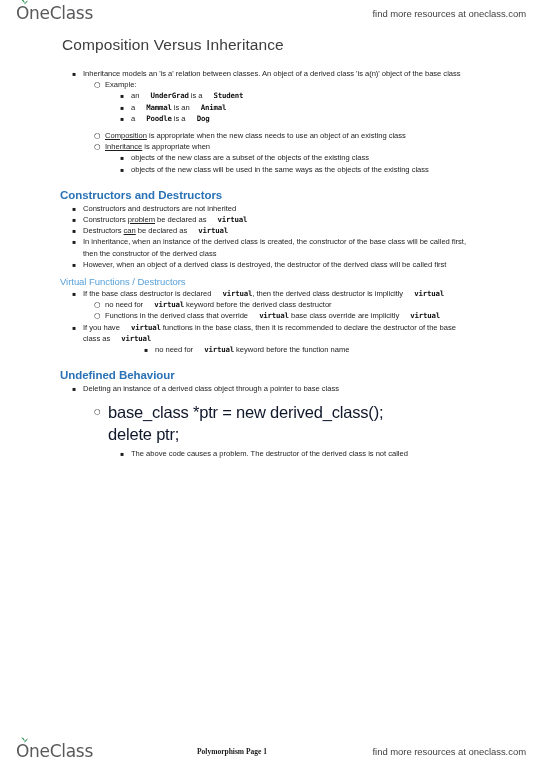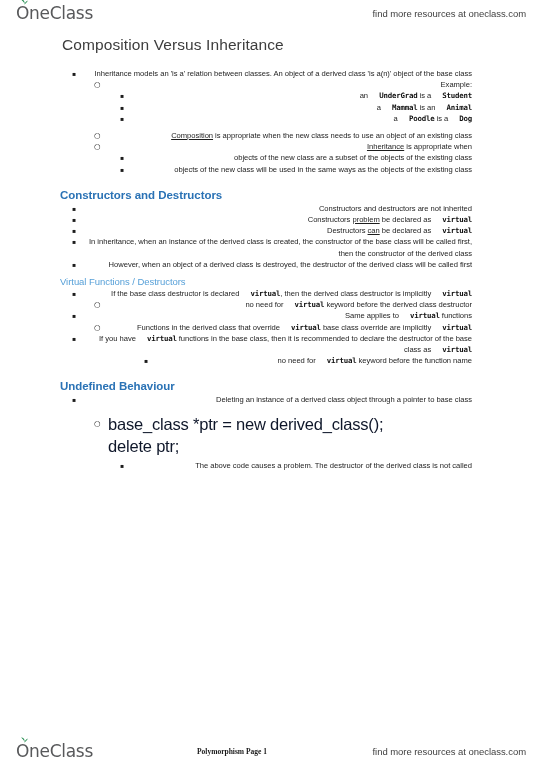--- a/index.html
+++ b/index.html
@@ -120,21 +120,21 @@
     color: #1d1d1d;
     letter-spacing: -0.03px;
   }
   .row .bullet {
     flex: 0 0 auto;
     width: 11px;
     text-align: left;
     color: #1d1d1d;
     font-family: "DejaVu Sans", sans-serif;
   }
-  .row .txt { flex: 1 1 auto; text-align: right; }
+  .row .txt { flex: 1 1 auto; }
 
   
   .lvl1 { margin-left: 72px;  margin-right: 60px; }
   .lvl2 { margin-left: 94px;  margin-right: 60px; }
   .lvl3 { margin-left: 120px; margin-right: 60px; }
   .lvl4 { margin-left: 144px; margin-right: 60px; }
 
   .b-sq  { font-size: 6px; line-height: 11.2px; }
   .b-circ{ font-size: 7.5px; line-height: 11.2px; }
 
@@ -278,24 +278,20 @@
     <div class="row lvl1">
       <span class="bullet b-sq">▪</span>
       <span class="txt"><span>If the base class destructor is declared </span><code>virtual</code><span>, then the derived class destructor is implicitly </span><code>virtual</code></span>
     </div>
 
     <div class="row lvl2">
       <span class="bullet b-circ">○</span>
       <span class="txt"><span>no need for </span><code>virtual</code><span> keyword before the derived class destructor</span></span>
     </div>
 
-    <div class="row lvl1">
-      <span class="bullet b-sq">▪</span>
-      <span class="txt"><span>Same applies to </span><code>virtual</code><span> functions</span></span>
-    </div>
 
     <div class="row lvl2">
       <span class="bullet b-circ">○</span>
       <span class="txt"><span>Functions in the derived class that override </span><code>virtual</code><span> base class override are implicitly </span><code>virtual</code></span>
     </div>
 
     <div class="row lvl1">
       <span class="bullet b-sq">▪</span>
       <span class="txt"><span>If you have </span><code>virtual</code><span> functions in the base class, then it is recommended to declare the destructor of the base class as </span><code>virtual</code></span>
     </div>

